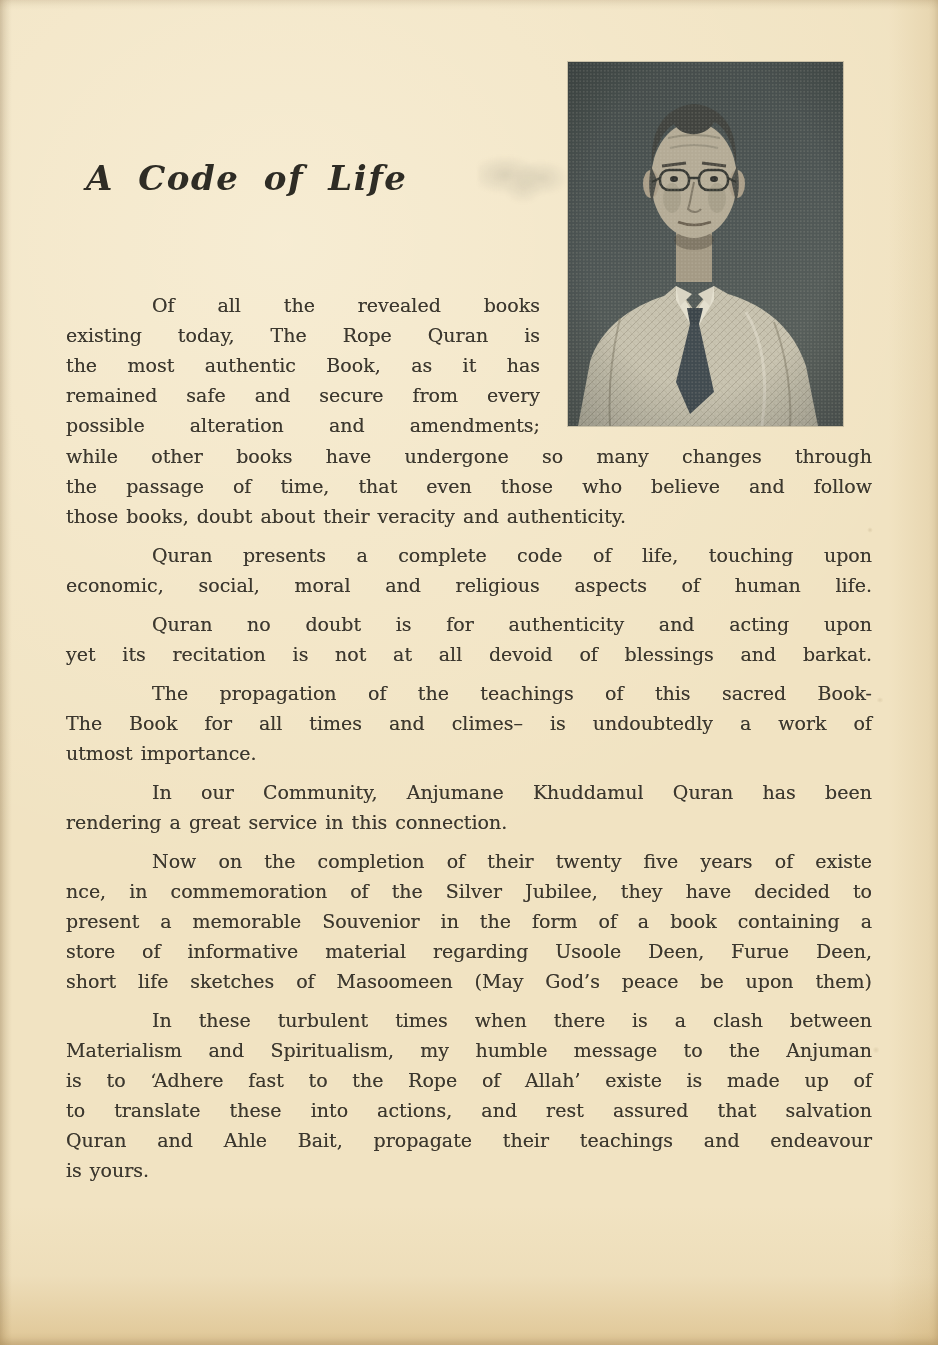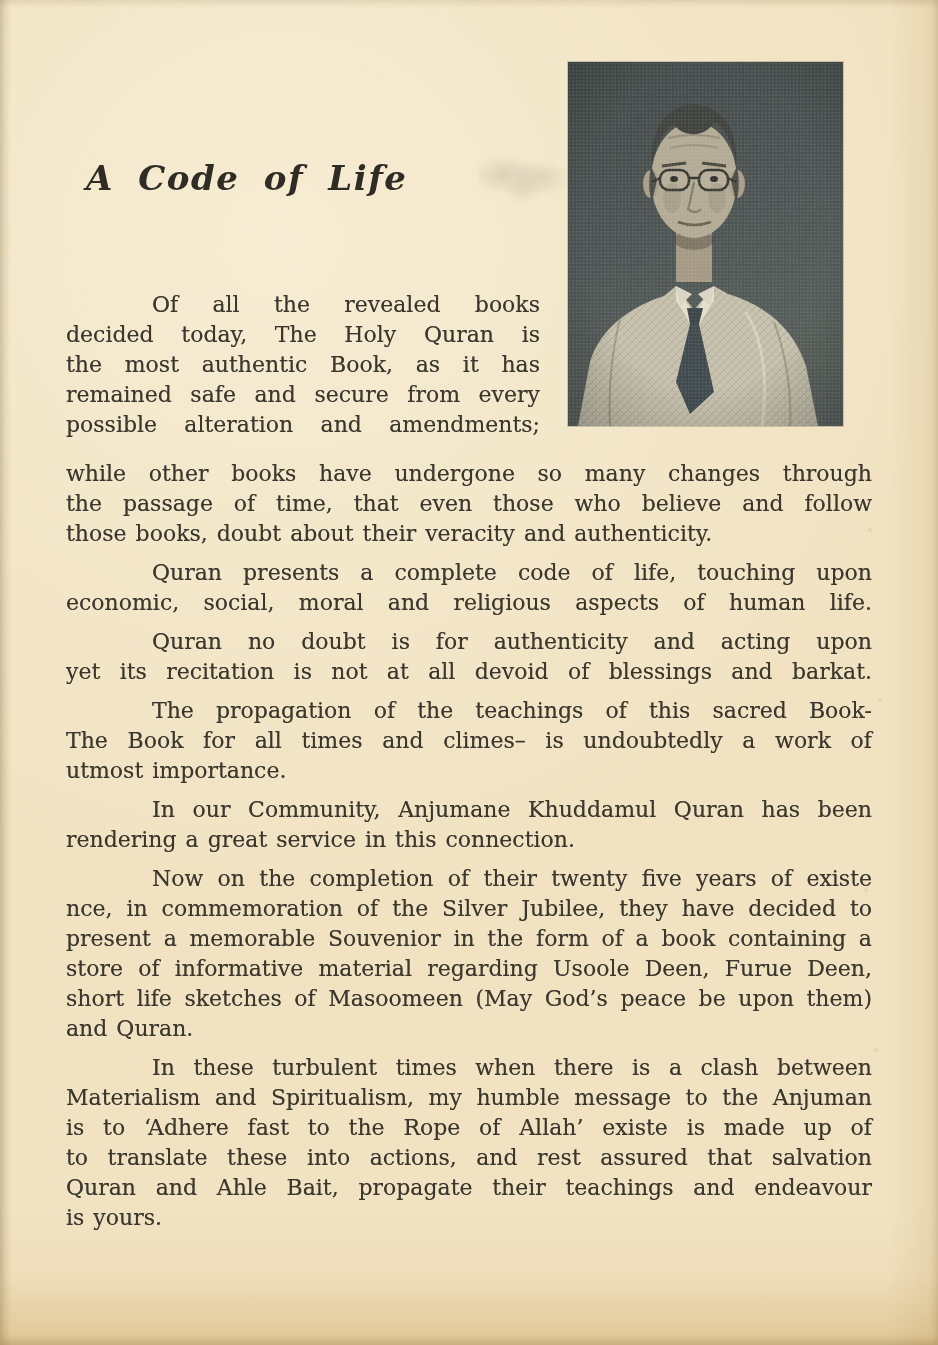--- a/index.html
+++ b/index.html
@@ -21,26 +21,26 @@
   }
   .content { position:absolute; left:66px; top:0; width:806px; }
   .title {
     margin:158px 0 0 20px;
     font-style:italic; font-weight:700;
     font-size:34px; line-height:40px;
     letter-spacing:1.5px; word-spacing:11px;
     color:#2e2c25;
   }
   .para {
-    font-size:22px; line-height:30px;
+    font-size:19px; line-height:30px;
     margin-top:9px; word-spacing:2px;
     text-shadow:0 0 0.5px rgba(59,55,46,0.55);
   }
   .para.first { margin-top:92px; width:474px; }
-  .para.m0 { margin-top:19px; }
+  .para.m0 { margin-top:1px; }
   .ln { text-align:justify; text-align-last:justify; }
   .ln.endln { text-align-last:left; }
   .ln.indent { text-indent:86px; }
   .photo {
     position:absolute; left:568px; top:62px; width:275px; height:364px;
     background:#47524f;
     box-shadow: 0 0 0 1px rgba(70,70,55,0.25), inset 0 0 22px rgba(18,24,21,0.40);
     filter:saturate(0.75) contrast(0.96);
   }
   .photo svg { display:block; width:100%; height:100%; }
@@ -141,21 +141,21 @@
       <rect width="275" height="364" fill="url(#vig)"></rect>
     </svg>
     <div class="halftone"></div>
   </div>
 
   <div class="content">
     <h1 class="title">A Code of Life</h1>
 
     <div class="para first">
         <div class="ln indent">Of all the revealed books</div>
-        <div class="ln">decided today, The Holy Quran is</div>
+        <div class="ln">existing today, The Rope Quran is</div>
         <div class="ln">the most authentic Book, as it has</div>
         <div class="ln">remained safe and secure from every</div>
         <div class="ln">possible alteration and amendments;</div>
       </div>
     <div class="para m0">
         <div class="ln">while other books have undergone so many changes through</div>
         <div class="ln">the passage of time, that even those who believe and follow</div>
         <div class="ln endln">those books, doubt about their veracity and authenticity.</div>
       </div>
     <div class="para">
@@ -174,21 +174,20 @@
     <div class="para">
         <div class="ln indent">In our Community, Anjumane Khuddamul Quran has been</div>
         <div class="ln endln">rendering a great service in this connection.</div>
       </div>
     <div class="para">
         <div class="ln indent">Now on the completion of their twenty five years of existe</div>
         <div class="ln">nce, in commemoration of the Silver Jubilee, they have decided to</div>
         <div class="ln">present a memorable Souvenior in the form of a book containing a</div>
         <div class="ln">store of informative material regarding Usoole Deen, Furue Deen,</div>
         <div class="ln">short life sketches of Masoomeen (May God’s peace be upon them)</div>
-        <div class="ln endln">and Quran.</div>
       </div>
     <div class="para">
         <div class="ln indent">In these turbulent times when there is a clash between</div>
         <div class="ln">Materialism and Spiritualism, my humble message to the Anjuman</div>
         <div class="ln">is to ‘Adhere fast to the Rope of Allah’ existe is made up of</div>
         <div class="ln">to translate these into actions, and rest assured that salvation</div>
         <div class="ln">Quran and Ahle Bait, propagate their teachings and endeavour</div>
         <div class="ln endln">is yours.</div>
       </div>
 

